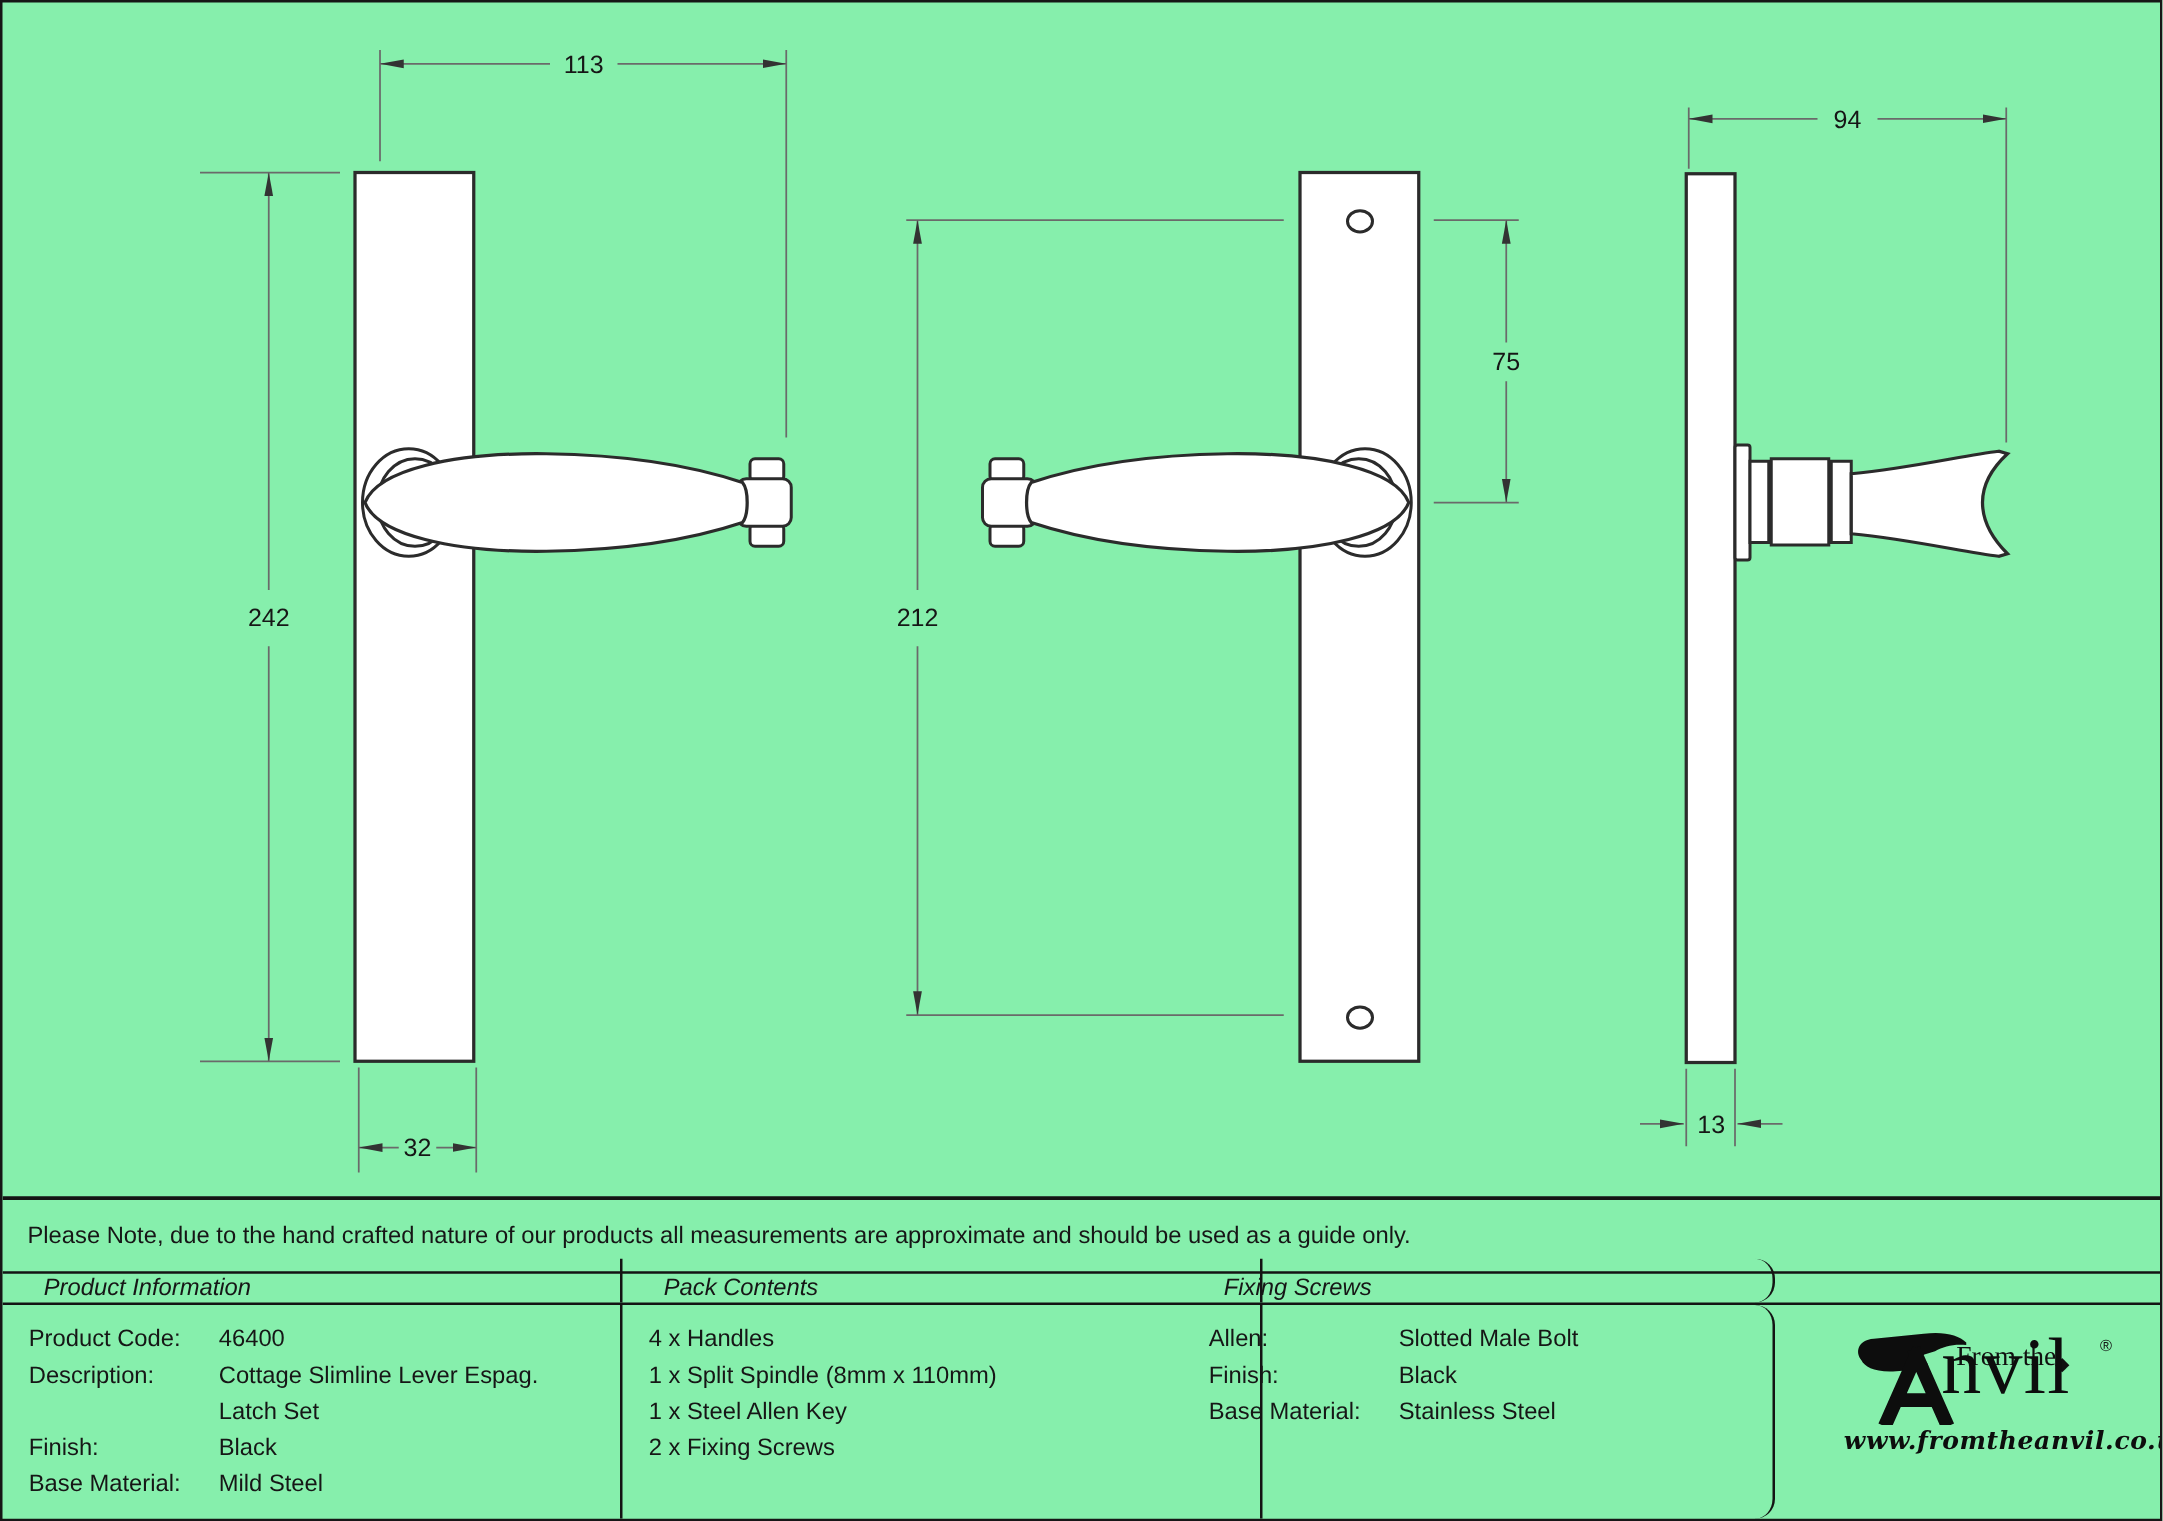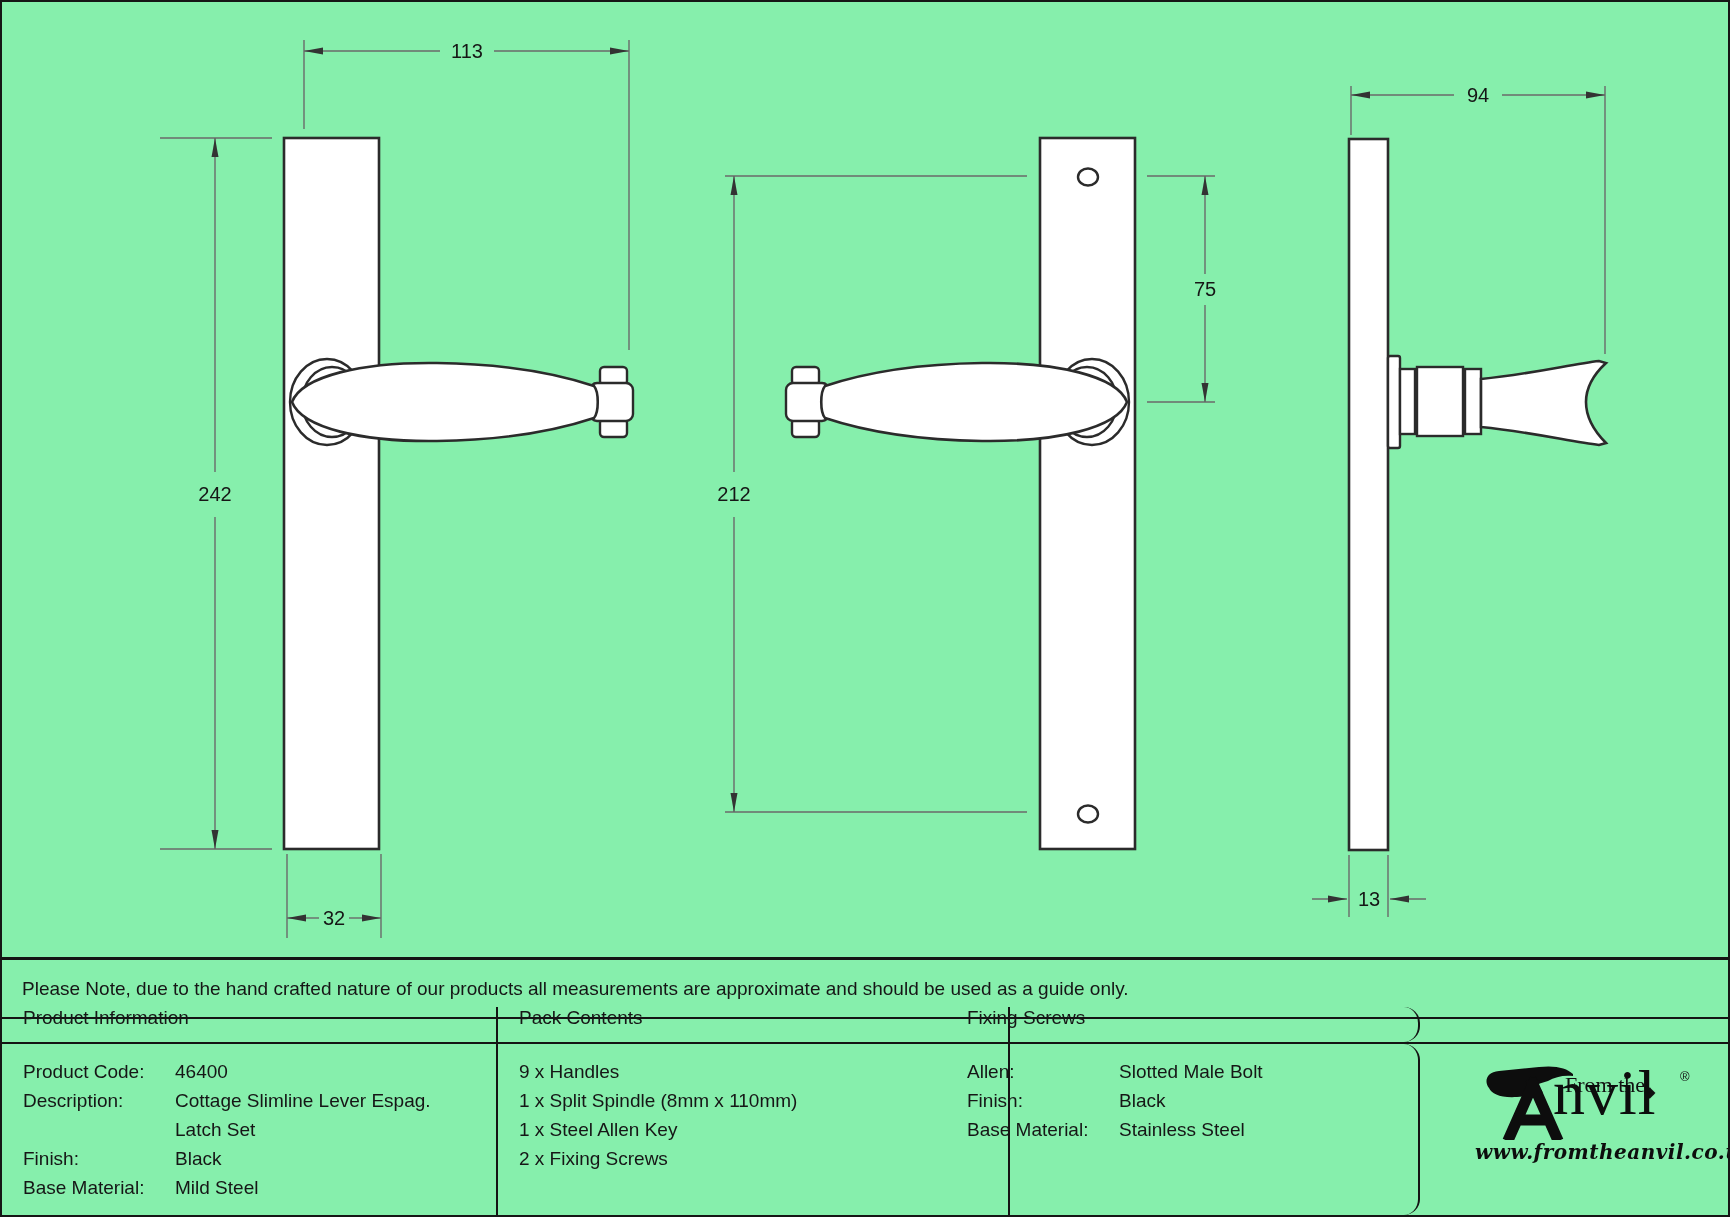--- a/index.html
+++ b/index.html
@@ -15,21 +15,21 @@
     display:flex;align-items:center;padding-left:20px;font-size:19px;
   }
   .info-table{position:absolute;left:0;right:0;top:1005px;bottom:0;}
   .thead{position:absolute;top:0;left:0;right:0;height:37px;border-bottom:2px solid #141414;box-sizing:border-box;}
   .tbody{position:absolute;top:37px;left:0;right:0;bottom:0;}
   .hcell,.bcell{position:absolute;top:0;bottom:0;box-sizing:border-box;}
   .col1{left:0;width:496px;border-right:2px solid #141414;}
   .col2{left:496px;width:512px;border-right:2px solid #141414;}
   .col3{left:944px;width:474px;border-right:2px solid #141414;border-radius:16px;}
   .col4{left:1429px;right:0;}
-  .hcell{display:flex;align-items:flex-start;padding-left:21px;font-size:19px;}
+  .hcell{display:flex;align-items:flex-end;padding-left:33px;font-size:19px;font-style:italic;}
   .bcell{padding-top:13px;font-size:19px;line-height:29px;}
   .kv{display:flex;padding-left:21px;}
   .kv .k{width:152px;flex:none;}
   .li{padding-left:21px;}
   
   .logo{position:absolute;inset:0;}
   .logo .from-the{position:absolute;left:134px;top:26px;font-family:"Liberation Serif",serif;font-size:22px;color:#101010;}
   .logo .diamond{position:absolute;left:213px;top:33px;font-size:15px;color:#101010;}
   .logo .reg{position:absolute;left:249px;top:18px;font-size:13px;color:#101010;}
   .logo .brand{position:absolute;left:122px;top:34px;font-family:"Liberation Serif",serif;font-size:64px;color:#0d0d0d;letter-spacing:1px;}
@@ -208,21 +208,21 @@
           <span class="k">Finish:</span>
           <span class="v">Black</span>
         </div>
         <div class="kv">
           <span class="k">Base Material:</span>
           <span class="v">Mild Steel</span>
         </div>
       </div>
 
       <div class="bcell col2">
-        <div class="li">9 x Handles</div>
+        <div class="li">4 x Handles</div>
         <div class="li">1 x Split Spindle (8mm x 110mm)</div>
         <div class="li">1 x Steel Allen Key</div>
         <div class="li">2 x Fixing Screws</div>
       </div>
 
       <div class="bcell col3">
         <div class="kv">
           <span class="k">Allen:</span>
           <span class="v">Slotted Male Bolt</span>
         </div>

